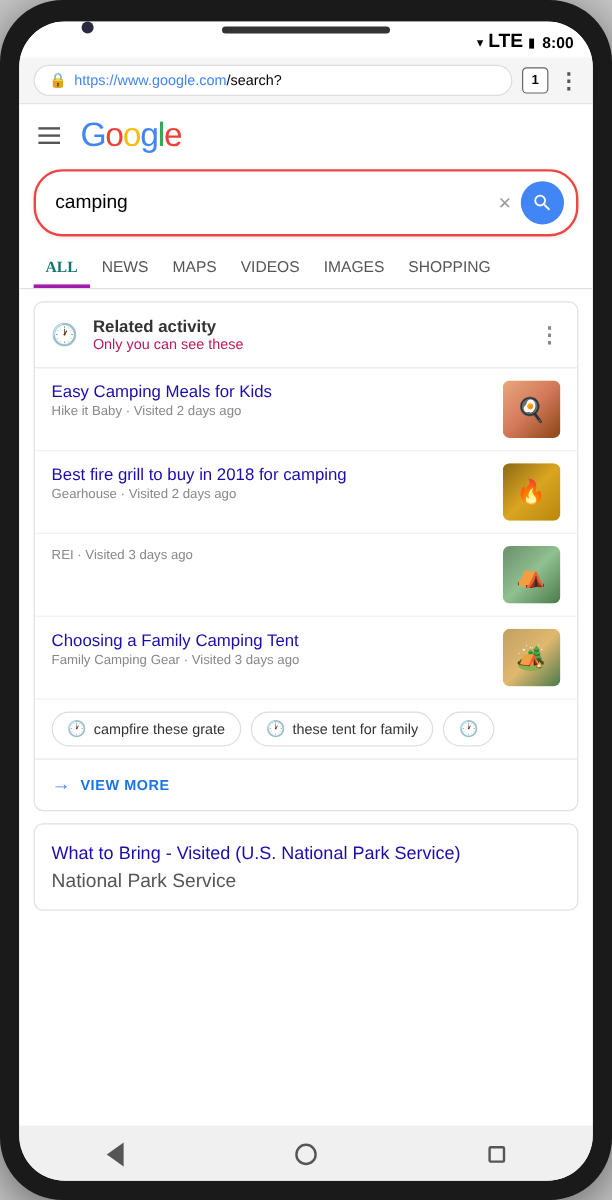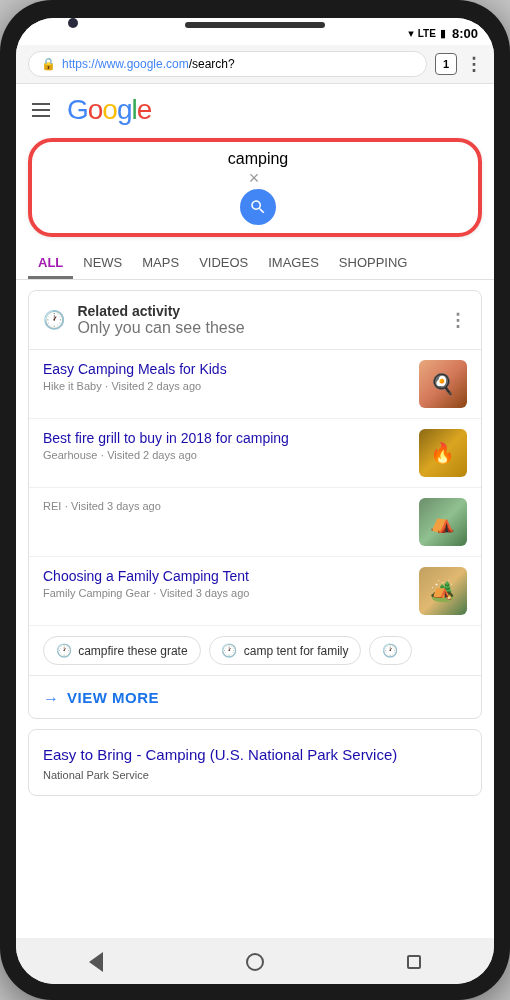--- a/index.html
+++ b/index.html
@@ -157,27 +157,26 @@
       font-weight: 400;
       letter-spacing: -1px;
     }
     .g-blue { color: #4285F4; }
     .g-red { color: #EA4335; }
     .g-yellow { color: #FBBC05; }
     .g-green { color: #34A853; }
     
     .search-box {
       margin: 6px 12px 0;
-      border: 4px solid #ef4444;
+      border: 2px solid #ef4444;
       border-radius: 24px;
       padding: 8px 10px 8px 16px;
       display: flex;
       align-items: center;
       box-shadow: 0 1px 4px rgba(0,0,0,0.1);
-      flex-direction: column;
     }
     .search-input-text {
       flex: 1;
       font-size: 16px;
       color: #000;
     }
     .clear-btn {
       color: #999;
       font-size: 18px;
       cursor: pointer;
@@ -210,23 +209,24 @@
     .tabs::-webkit-scrollbar { display: none; }
     .tab {
       padding: 6px 10px;
       font-size: 13px;
       color: #555;
       cursor: pointer;
       white-space: nowrap;
       font-weight: 500;
     }
     .tab.active {
-      color: #a21caf;
-      border-bottom: 3px solid #737373;
+      color: #0f766e;
+      border-bottom: 3px solid #a21caf;
       font-weight: 600;
+      font-family: Liberation Serif, serif;
     }
     
     .card {
       margin: 10px 12px;
       border: 1px solid #e0e0e0;
       border-radius: 8px;
       overflow: hidden;
     }
     .card-header {
       padding: 12px 14px;
@@ -238,22 +238,22 @@
       color: #666;
       font-size: 18px;
     }
     .card-header-text { flex: 1; }
     .card-header-title {
       font-size: 14px;
       font-weight: 600;
       color: #333;
     }
     .card-header-sub {
-      font-size: 16px;
-      color: #737373;
+      font-size: 12px;
+      color: #be185d;
     }
     .three-dots {
       color: #888;
       font-size: 18px;
       cursor: pointer;
       font-weight: 700;
     }
     .card-divider {
       height: 1px;
       background: #e8e8e8;
@@ -357,40 +357,40 @@
       align-items: center;
       gap: 8px;
       cursor: pointer;
       border-top: 1px solid #e8e8e8;
     }
     .arrow-icon {
       color: #4285F4;
       font-size: 16px;
     }
     .view-more-text {
-      font-size: 15px;
+      font-size: 12px;
       font-weight: 600;
       color: #1a73e8;
       letter-spacing: 0.5px;
     }
     
     .result-card2 {
       margin: 6px 12px;
       border: 1px solid #e0e0e0;
       border-radius: 8px;
       padding: 14px;
     }
     .result-card2-title {
       font-size: 15px;
       color: #1a0dab;
       line-height: 1.4;
       cursor: pointer;
     }
     .result-card2-source {
-      font-size: 11px;
+      font-size: 16px;
       color: #555;
       margin-top: 4px;
     }
     
     .nav-bar {
       background: #f0f0f0;
       padding: 10px 0 8px;
       display: flex;
       justify-content: space-around;
       align-items: center;
@@ -427,21 +427,21 @@
 <body>
 
 <div class="phone-frame">
   <div class="camera"></div>
 
   <div class="screen">
 
     <div class="status-bar">
       <div class="status-icons">
         <span class="wifi-icon">▾</span>
-        <span class="lte-icon" style="font-size:10px;font-weight:700;">LTE</span>
+        <span class="lte-icon" style="font-size:16px;font-weight:700;">LTE</span>
         <span class="battery-icon">▮</span>
       </div>
       <span class="time">8:00</span>
     </div>
 
     <div class="browser-bar">
       <div class="url-bar">
         <span class="url-lock">🔒</span>
         <span class="url-text">
           <span style="color:#4285F4;">https://www.google.com</span><span>/search?</span>
@@ -533,35 +533,35 @@
           </div>
         </div>
 
         <div class="related-searches">
           <div class="related-chip">
             <span class="chip-clock">🕐</span>
             <span>campfire these grate</span>
           </div>
           <div class="related-chip">
             <span class="chip-clock">🕐</span>
-            <span>camp tent for family</span>
+            <span>these tent for family</span>
           </div>
           <div class="related-chip">
             <span class="chip-clock">🕐</span>
           </div>
         </div>
 
         <div class="view-more">
           <span class="arrow-icon">→</span>
           <span class="view-more-text">VIEW MORE</span>
         </div>
       </div>
 
       <div class="result-card2">
-        <div class="result-card2-title">Easy to Bring - Camping (U.S. National Park Service)</div>
+        <div class="result-card2-title">What to Bring - Visited (U.S. National Park Service)</div>
         <div class="result-card2-source">National Park Service</div>
       </div>
 
     </div>
 
     <div class="nav-bar">
       <div class="nav-btn">
         <div class="nav-back"></div>
       </div>
       <div class="nav-btn">

